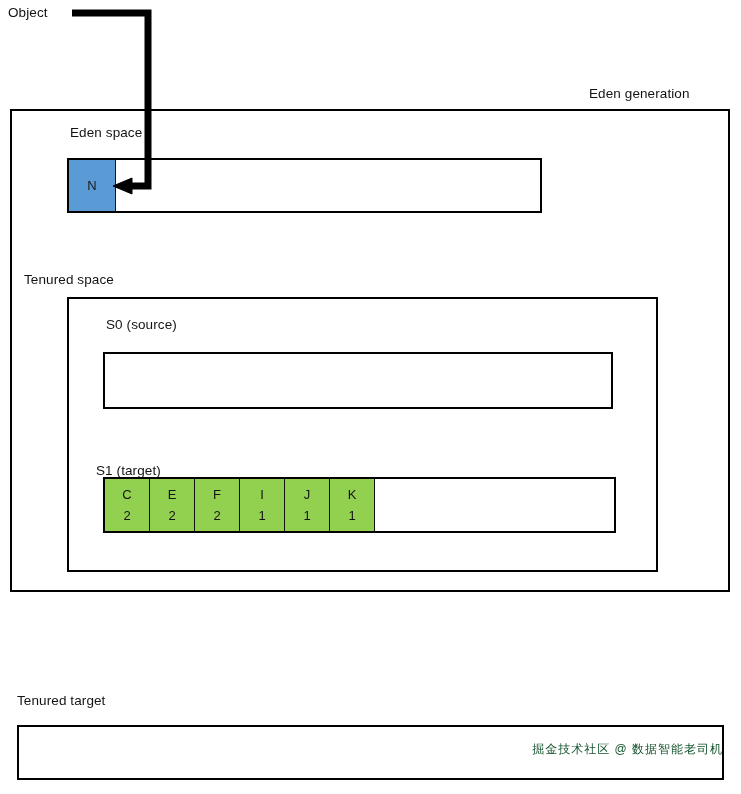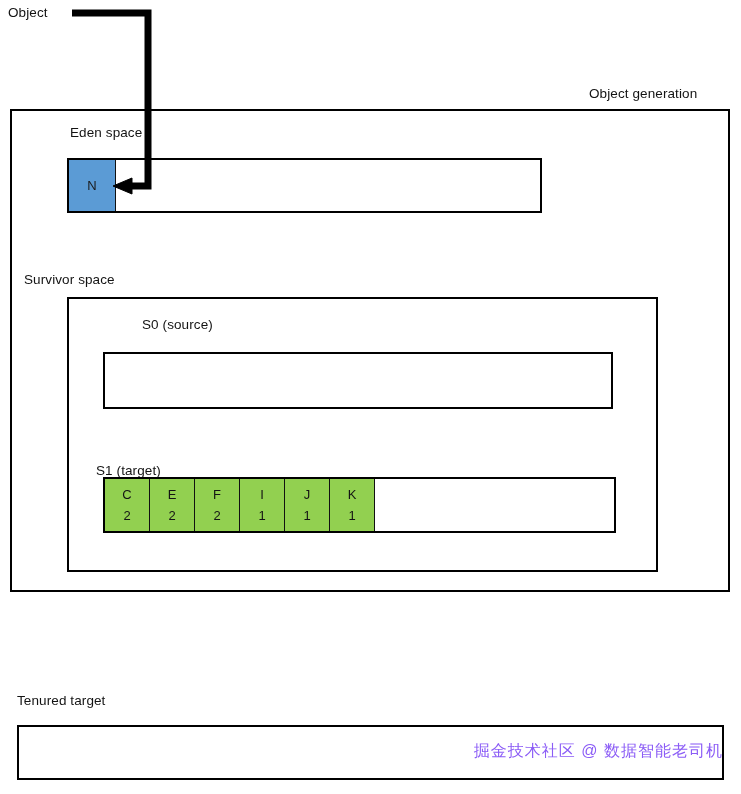--- a/index.html
+++ b/index.html
@@ -116,58 +116,58 @@
     left: 17px;
     top: 725px;
     width: 707px;
     height: 55px;
     border: 2.5px solid #000000;
   }
   #watermark {
     position: absolute;
     right: 18px;
     top: 741px;
-    font-size: 16px;
-    color: #8b5cf6;
+    font-size: 12px;
+    color: #14532d;
     white-space: nowrap;
     letter-spacing: 1px;
   }
   .arrow-svg {
     position: absolute;
     left: 0; top: 0;
     width: 741px;
     height: 794px;
     pointer-events: none;
   }
 </style>
 </head>
 <body>
 
 <div class="canvas">
 
   <div class="lbl" style="left:8px; top:6px;">Object</div>
 
-  <div class="lbl" style="left:589px; top:87px;">Object generation</div>
+  <div class="lbl" style="left:589px; top:87px;">Eden generation</div>
 
   <div class="box" id="young-generation-box"></div>
 
   <div class="lbl" style="left:31px; top:126px;margin-left:39px;">Eden space</div>
 
   <div class="box" id="eden-bar">
     <div class="eden-cell">
       <span>N</span>
     </div>
     <div class="eden-free"></div>
   </div>
 
-  <div class="lbl" style="left:24px; top:273px;">Survivor space</div>
+  <div class="lbl" style="left:24px; top:273px;">Tenured space</div>
 
   <div class="box" id="survivor-box"></div>
 
-  <div class="lbl" style="left:106px; top:318px;margin-left:36px;">S0 (source)</div>
+  <div class="lbl" style="left:106px; top:318px;">S0 (source)</div>
 
   <div class="box" id="s0-bar"></div>
 
   <div class="lbl" style="left:96px; top:464px;">S1 (target)</div>
 
   <div class="box" id="s1-bar">
     <div class="s1-cell">
       <span>C</span>
       <span>2</span>
     </div>

